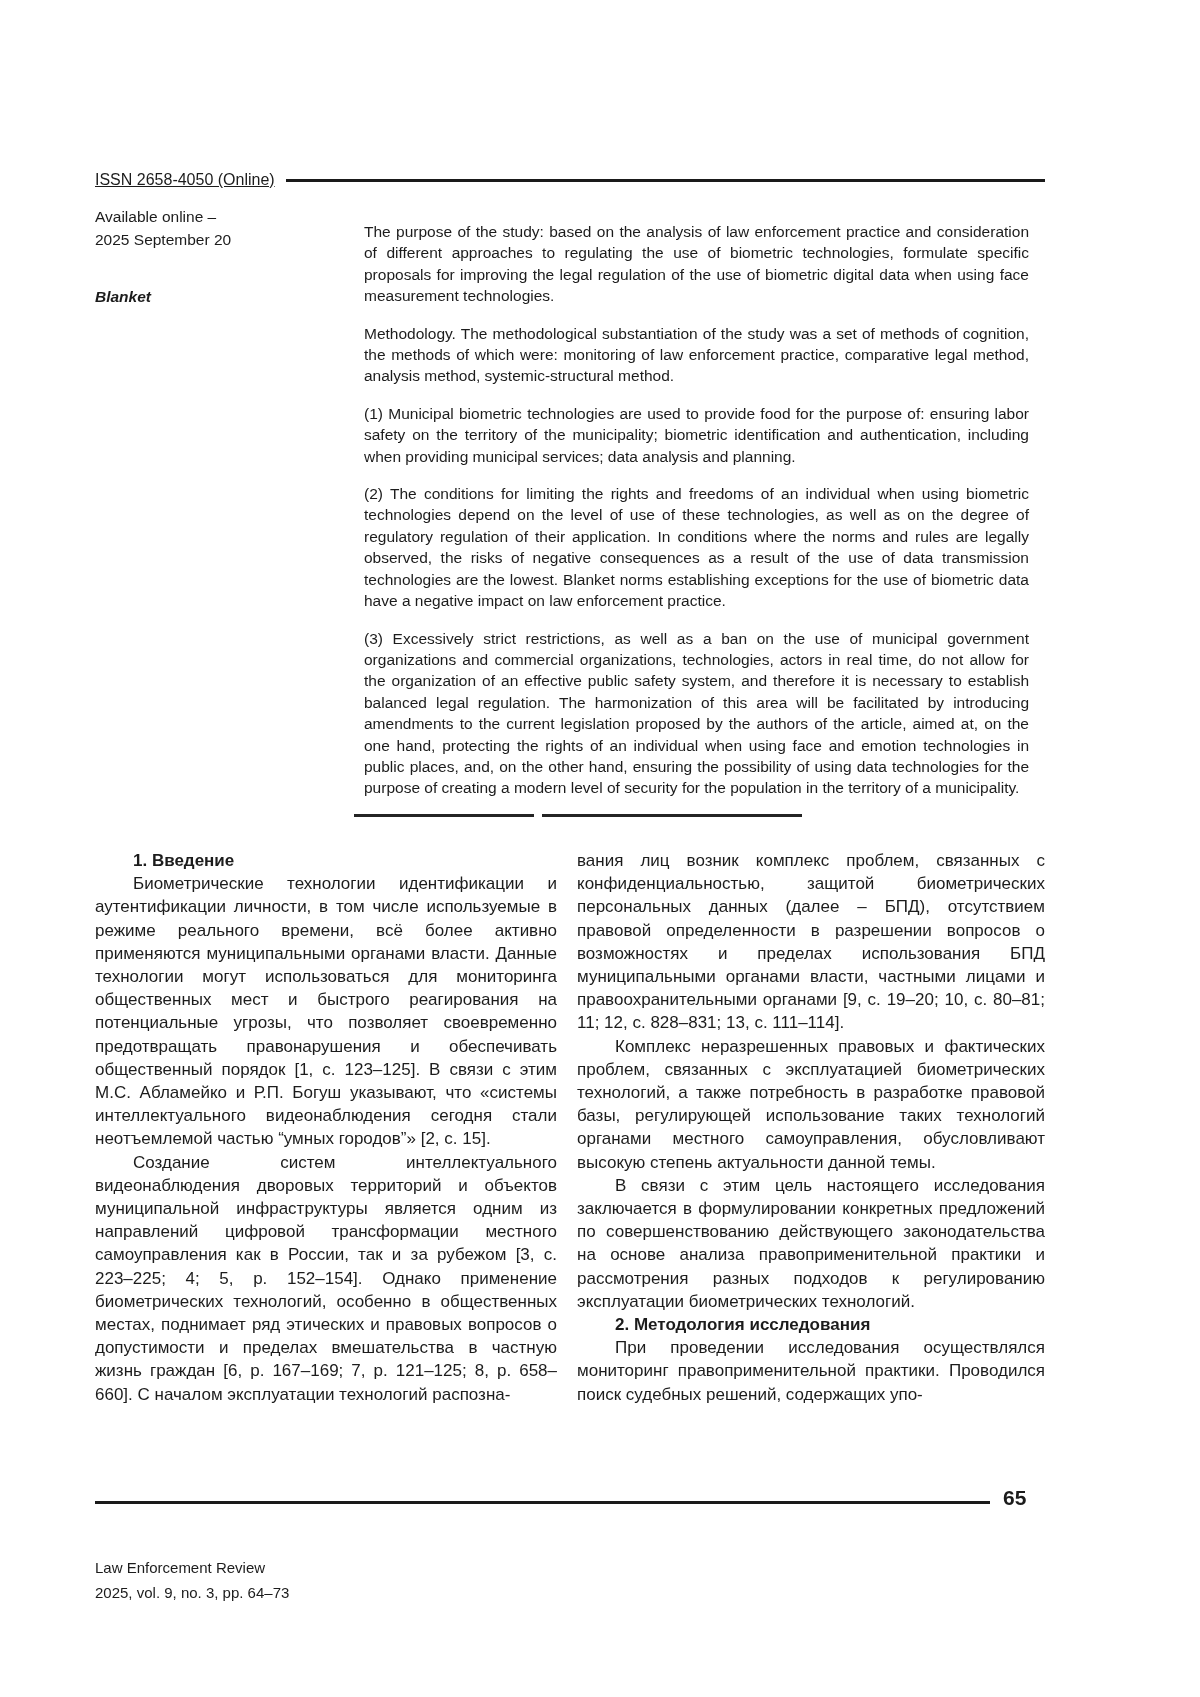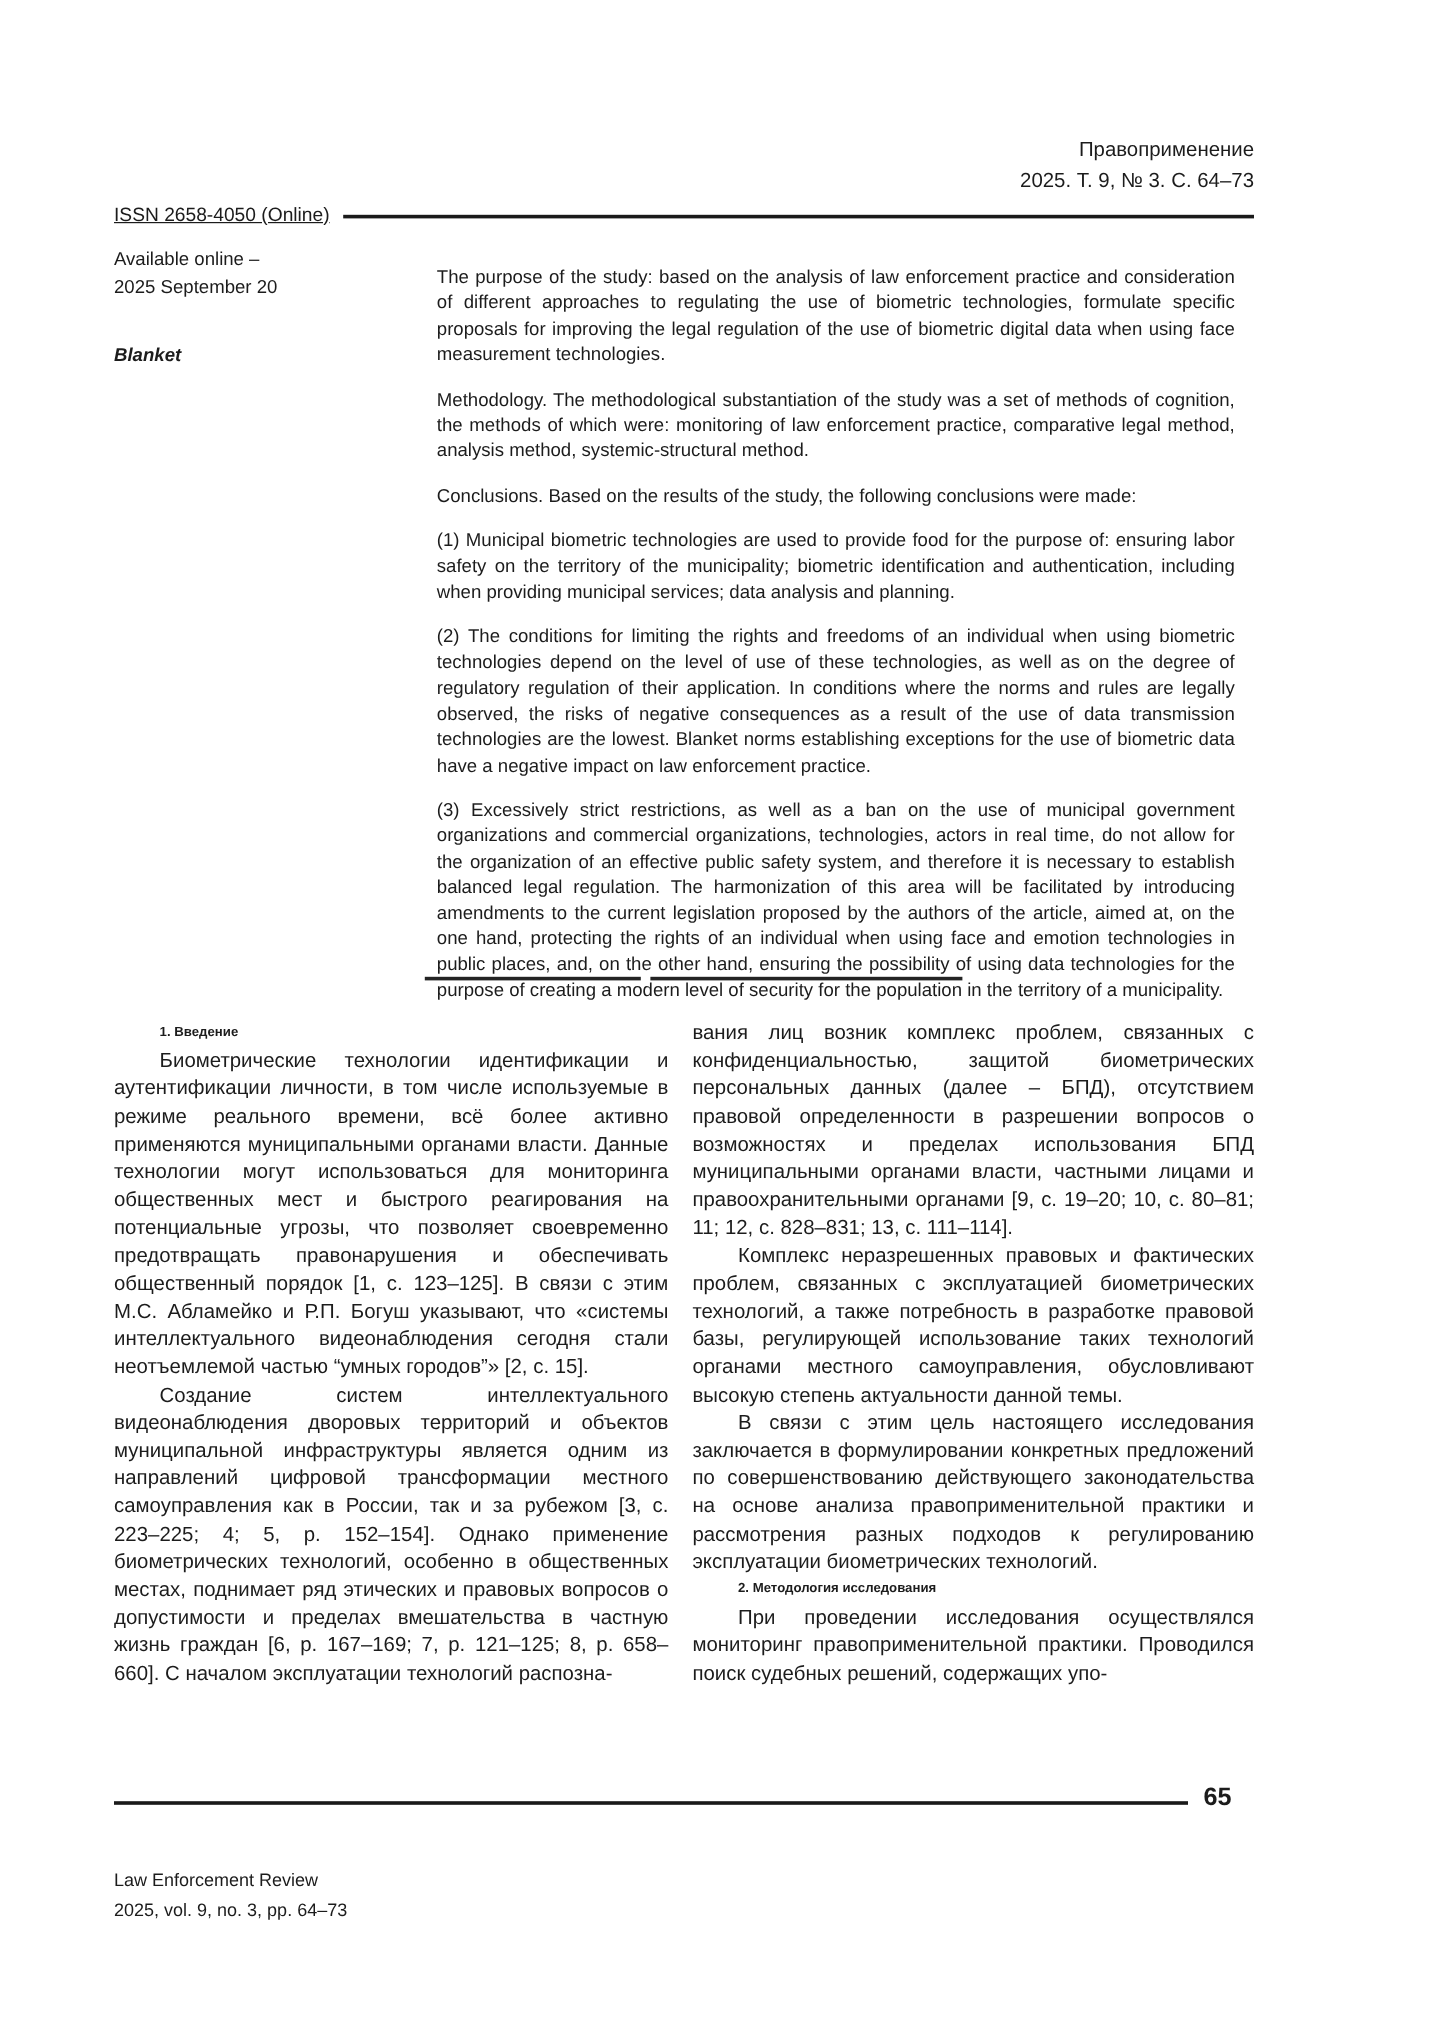--- a/index.html
+++ b/index.html
@@ -91,21 +91,21 @@
     font-size: 17px;
     line-height: 23.2px;
     text-align: justify;
   }
   .col-1 { width: 462px; }
   .col-2 { width: 468px; }
   .columns p { margin: 0; text-indent: 38px; }
   .columns p.cont { text-indent: 0; }
   .columns .section-heading {
     margin: 0;
-    font-size: 11px;
+    font-size: 17px;
     line-height: 23.2px;
     font-weight: bold;
     text-indent: 38px;
     text-align: left;
   }
 
   
   .footer-rule {
     position: absolute;
     top: 1501px;
@@ -129,38 +129,33 @@
     line-height: 24.5px;
     white-space: nowrap;
     margin-top: 24px;
   }
 </style>
 </head>
 <body>
 
 <div class="page">
 
-  <div class="journal-ru">
-    <div>Правоприменение</div>
-    <div>2025. Т. 9, № 3. С. 64–73</div>
-  </div>
 
   <div class="issn">ISSN 2658-4050 (Online)</div>
   <div class="header-rule"></div>
 
   <div class="meta">
     <div>Available online –</div>
     <div>2025 September 20</div>
     <div class="keywords-label">Blanket</div>
   </div>
 
   <div class="abstract">
     <p>The purpose of the study: based on the analysis of law enforcement practice and consideration of different approaches to regulating the use of biometric technologies, formulate specific proposals for improving the legal regulation of the use of biometric digital data when using face measurement technologies.</p>
     <p>Methodology. The methodological substantiation of the study was a set of methods of cognition, the methods of which were: monitoring of law enforcement practice, comparative legal method, analysis method, systemic-structural method.</p>
-    <p>Conclusions. Based on the results of the study, the following conclusions were made:</p>
     <p>(1) Municipal biometric technologies are used to provide food for the purpose of: ensuring labor safety on the territory of the municipality; biometric identification and authentication, including when providing municipal services; data analysis and planning.</p>
     <p>(2) The conditions for limiting the rights and freedoms of an individual when using biometric technologies depend on the level of use of these technologies, as well as on the degree of regulatory regulation of their application. In conditions where the norms and rules are legally observed, the risks of negative consequences as a result of the use of data transmission technologies are the lowest. Blanket norms establishing exceptions for the use of biometric data have a negative impact on law enforcement practice.</p>
     <p>(3) Excessively strict restrictions, as well as a ban on the use of municipal government organizations and commercial organizations, technologies, actors in real time, do not allow for the organization of an effective public safety system, and therefore it is necessary to establish balanced legal regulation. The harmonization of this area will be facilitated by introducing amendments to the current legislation proposed by the authors of the article, aimed at, on the one hand, protecting the rights of an individual when using face and emotion technologies in public places, and, on the other hand, ensuring the possibility of using data technologies for the purpose of creating a modern level of security for the population in the territory of a municipality.</p>
   </div>
 
   <div class="separator">
     <span class="sep-1"></span>
     <span class="sep-2"></span>
   </div>
 

